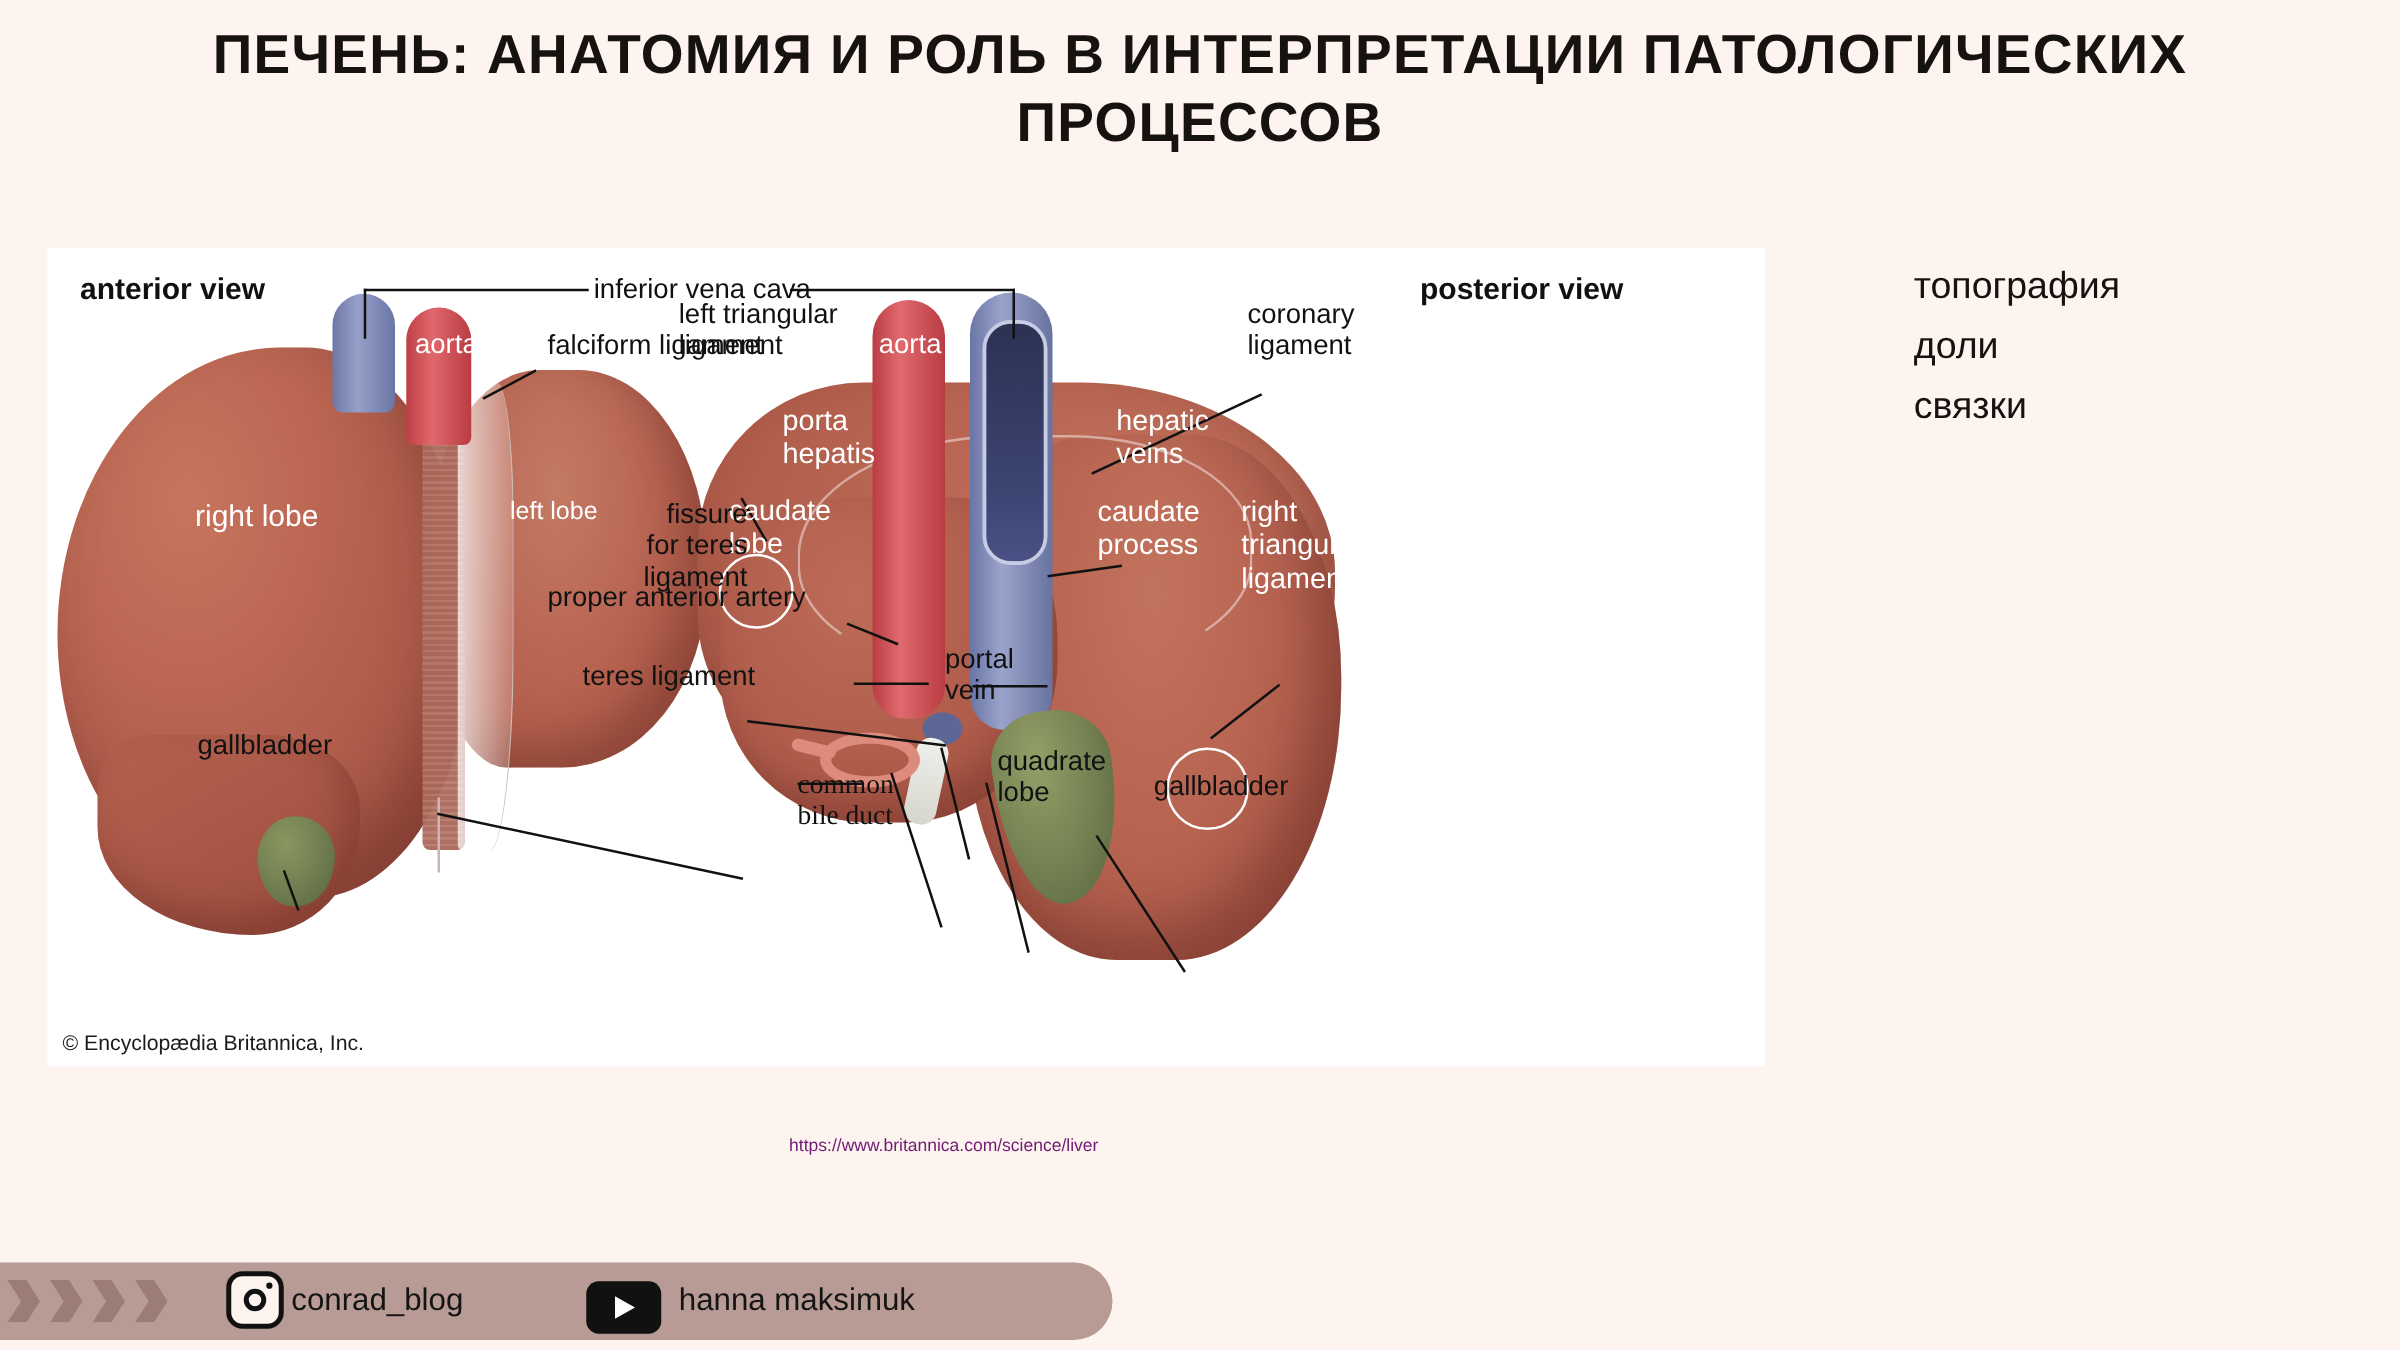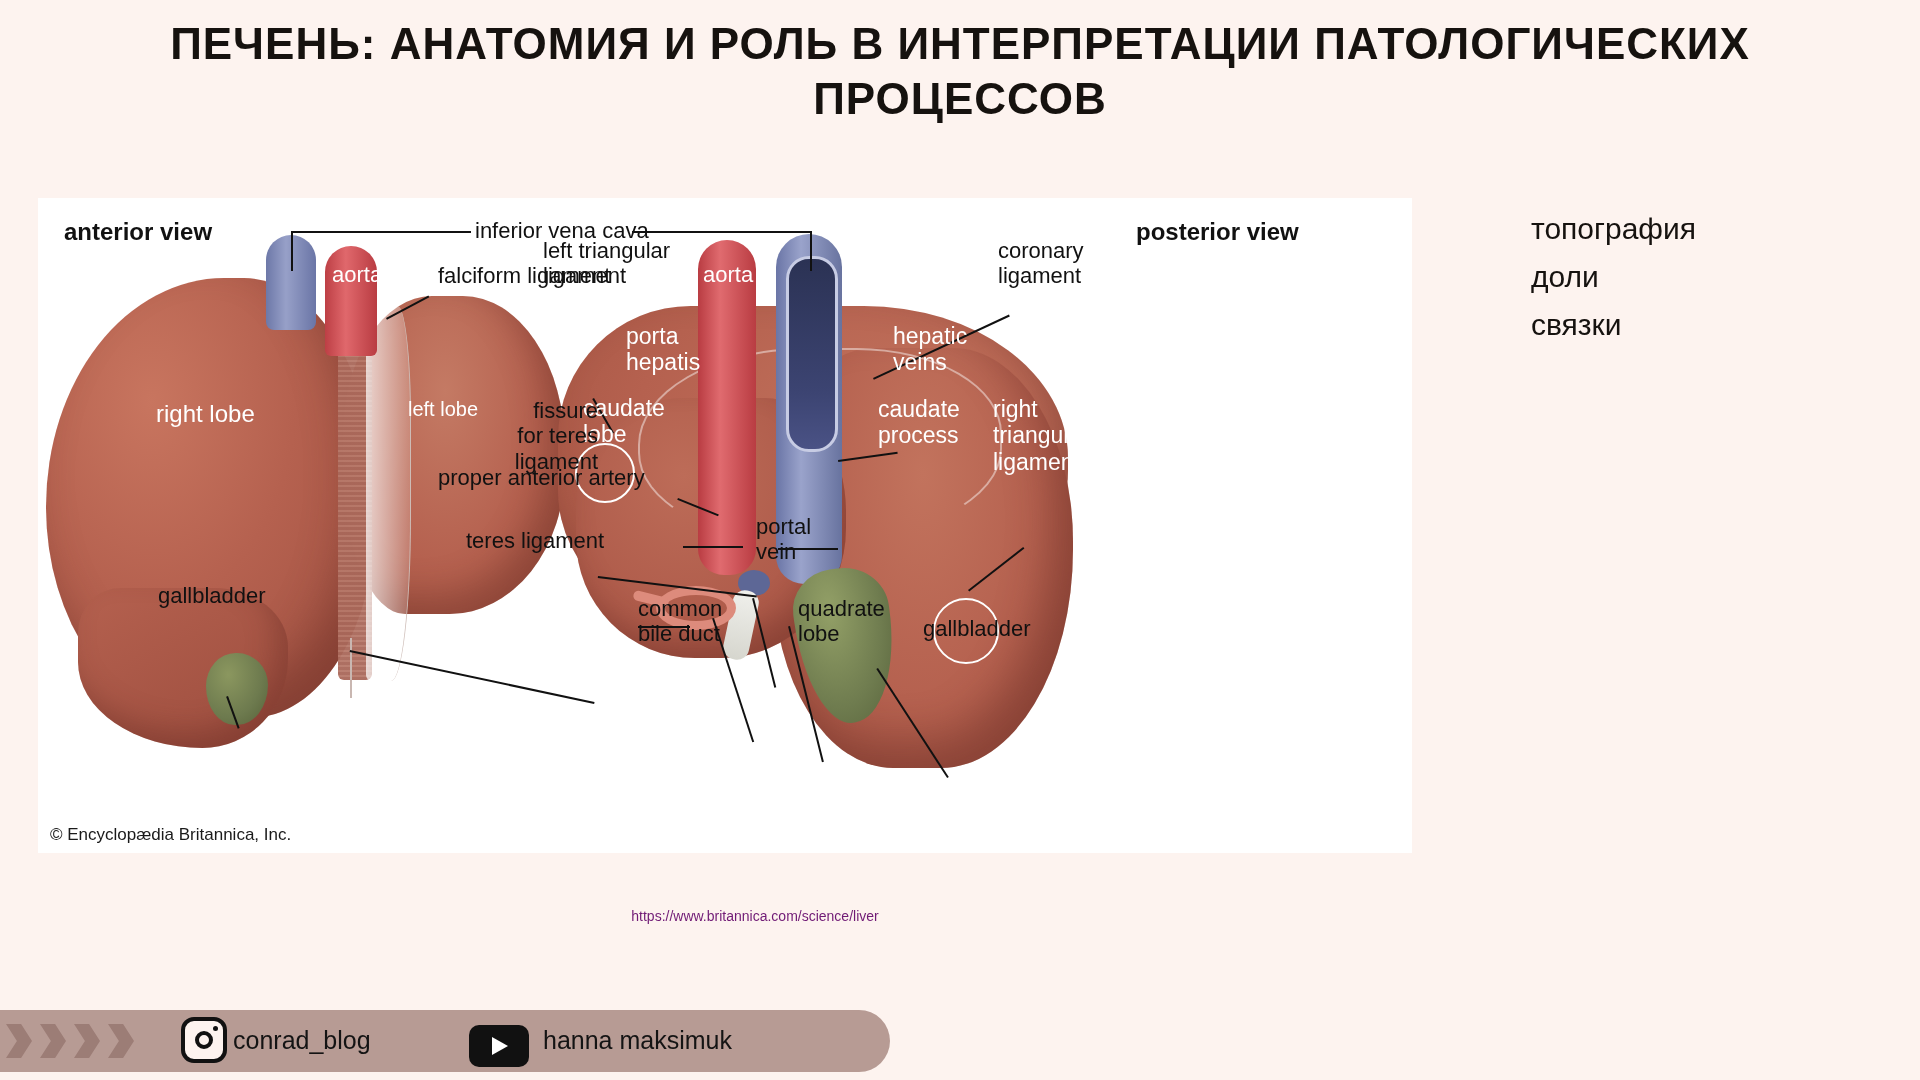--- a/index.html
+++ b/index.html
@@ -335,21 +335,21 @@
   <div class="fig-label" style="left:455px; top:200px; font-size:22px; text-align:right; width:105px;">fissure
 for teres
 ligament</div>
 
   <div class="fig-label" style="left:400px; top:267px; font-size:22px;">proper anterior artery</div>
 
   <div class="fig-label" style="left:428px; top:330px; font-size:22px;">teres ligament</div>
 
   <div class="fig-label" style="left:120px; top:385px; font-size:22px;">gallbladder</div>
 
-  <div class="fig-label" style="left:600px; top:398px; font-size:22px;">common
+  <div class="fig-label" style="left:600px; top:416px; font-size:22px;font-family:Liberation Serif, serif;">common
 bile duct</div>
 
   <div class="fig-label" style="left:718px; top:316px; font-size:22px;">portal
 vein</div>
 
   <div class="fig-label" style="left:760px; top:398px; font-size:22px;">quadrate
 lobe</div>
 
   <div class="fig-label" style="left:885px; top:418px; font-size:22px;">gallbladder</div>
 

